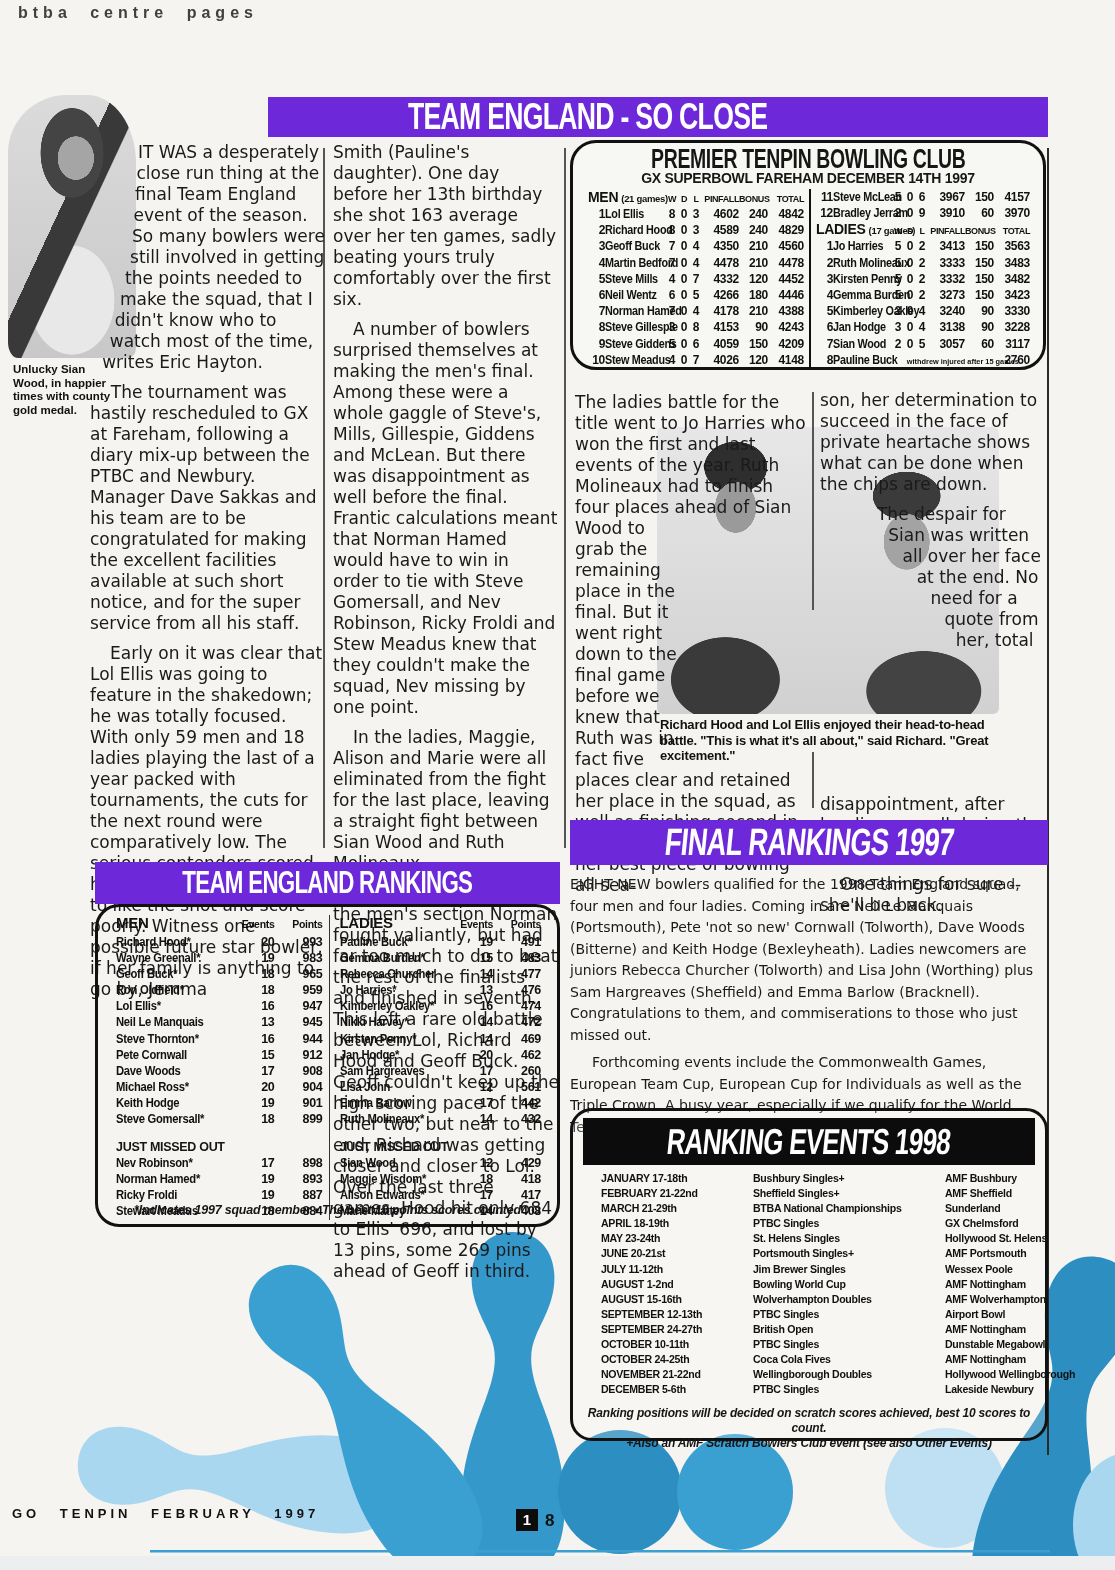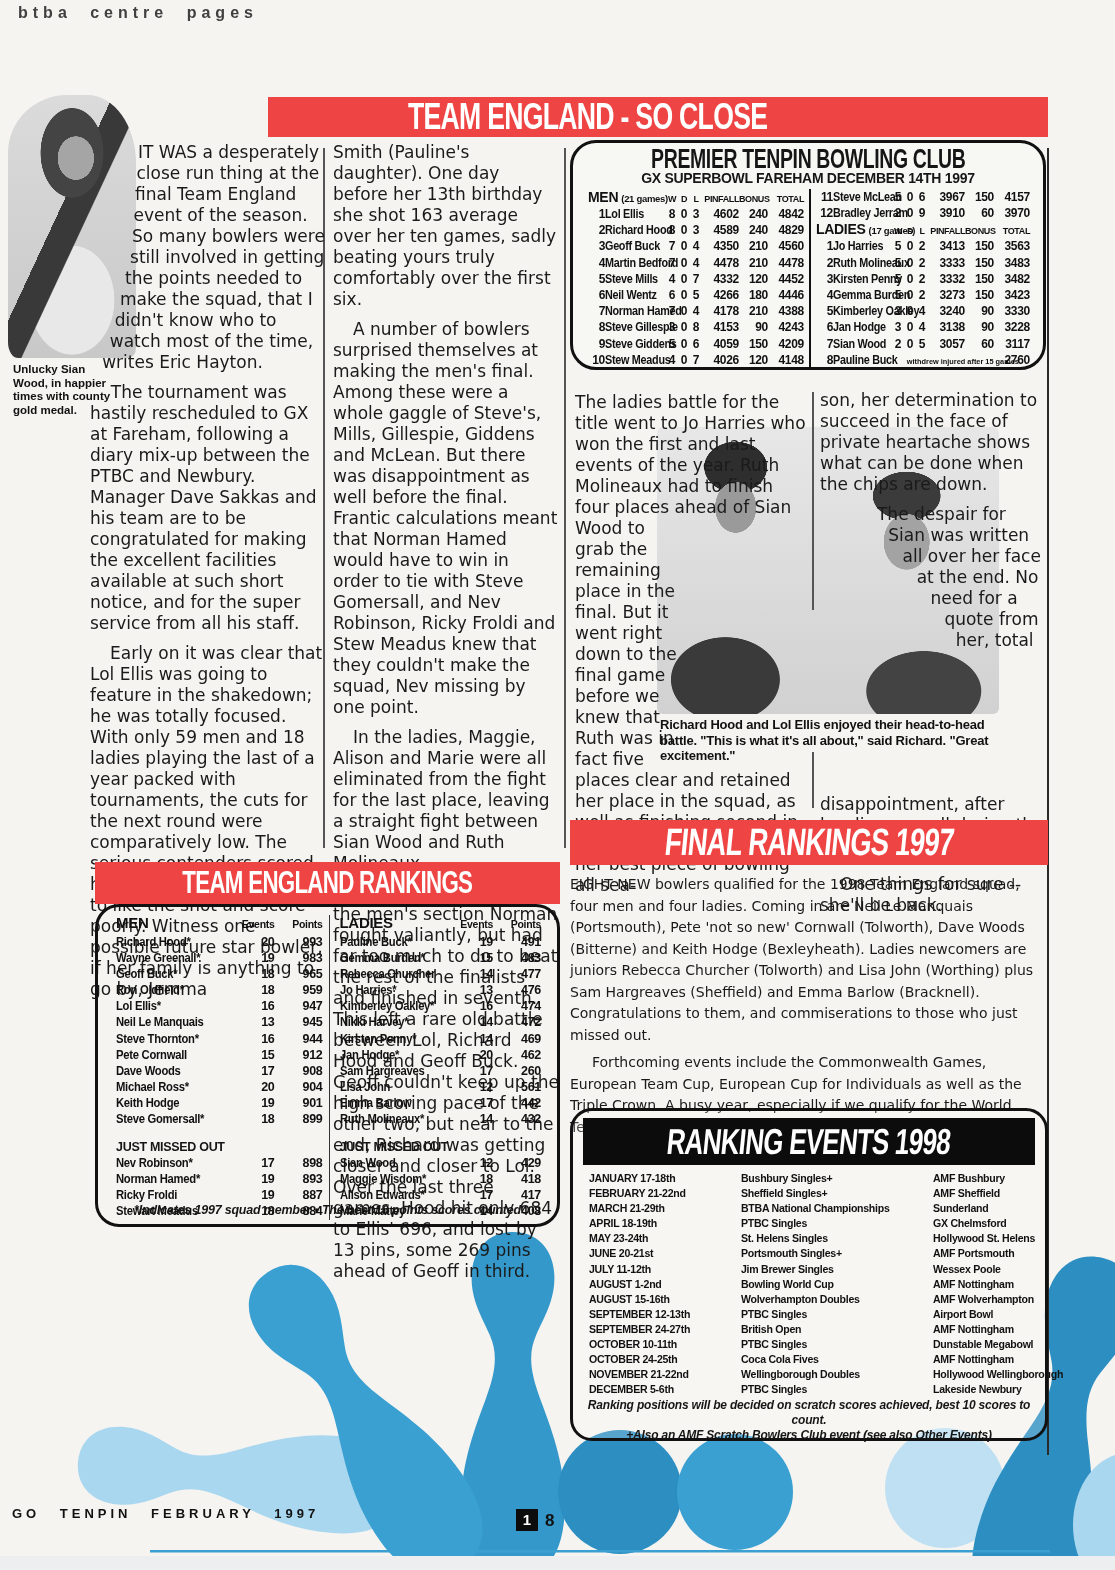--- a/index.html
+++ b/index.html
@@ -1,18 +1,18 @@
 <!DOCTYPE html>
 <html><head>
 <meta charset="utf-8">
 <style>
   html,body{margin:0;padding:0;background:#ffffff;}
   .page{position:relative;width:1115px;height:1570px;background:#f5f4f1;overflow:hidden;
         font-family:"DejaVu Sans",sans-serif;color:#161616;}
-  .bar{position:absolute;background:#ef4444;color:#fff;display:flex;align-items:center;justify-content:center;overflow:hidden;}
+  .bar{position:absolute;background:#6d28d9;color:#fff;display:flex;align-items:center;justify-content:center;overflow:hidden;}
   .poster{font-family:"Liberation Sans",sans-serif;font-weight:700;display:inline-block;
           transform:scaleX(.72);transform-origin:center;white-space:nowrap;letter-spacing:-1px;}
   .poster.slant{transform:scaleX(.72) skewX(-8deg);}
   .vline{position:absolute;width:2px;background:#2a2a2a;}
   .thinline{position:absolute;width:1.5px;background:#555;}
   
   .eyebrow{position:absolute;left:18px;top:3px;font:700 16px/20px "Liberation Sans",sans-serif;
            letter-spacing:5px;word-spacing:9px;color:#404040;}
   .footer-left{position:absolute;left:12px;top:1506px;font:700 13px/16px "Liberation Sans",sans-serif;
            letter-spacing:4px;word-spacing:12px;color:#111;z-index:5;}
@@ -102,25 +102,25 @@
   .fr-bar{left:570px;top:820px;width:478px;height:45px;}
   .fr-bar .poster{font-size:38px;}
   .fr-text{position:absolute;left:570px;top:874px;width:478px;font-size:14px;line-height:21.5px;color:#1a1a1a;}
   .fr-text p{margin:0 0 6px;}
   .fr-text p+p{text-indent:22px;}
   
   .ev-box{position:absolute;left:570px;top:1108px;width:478px;height:333px;border:3px solid #111;
           border-radius:22px;box-sizing:border-box;background:rgba(255,255,255,.2);z-index:3;}
   .ev-bar{margin:7px 10px 4px;height:47px;background:#0c0c0c;color:#fff;display:flex;align-items:center;justify-content:center;}
   .ev-bar .poster{font-size:36px;}
-  .ev-rows{padding:2px 8px 0 16px;}
+  .ev-rows{padding:2px 8px 0 28px;}
   .erow{display:grid;grid-template-columns:152px 192px minmax(0,1fr);align-items:baseline;
         height:15.1px;font:700 11.5px/15px "Liberation Sans",sans-serif;letter-spacing:-0.3px;color:#111;}
   .e-date,.e-name,.e-venue{transform:scaleX(.92);transform-origin:left;white-space:nowrap;}
-  .ev-foot{text-align:center;font:700 italic 12px/15px "Liberation Sans",sans-serif;margin-top:1px;letter-spacing:-0.2px;}
+  .ev-foot{text-align:center;font:700 italic 12px/15px "Liberation Sans",sans-serif;margin-top:9px;letter-spacing:-0.2px;}
   
   .deco{position:absolute;left:0;top:0;width:1115px;height:1570px;z-index:1;pointer-events:none;}
   .layer{position:relative;z-index:2;}
 </style>
 </head>
 <body>
 
 <div class="page">
 
   <svg class="deco" viewBox="0 0 1115 1570">

